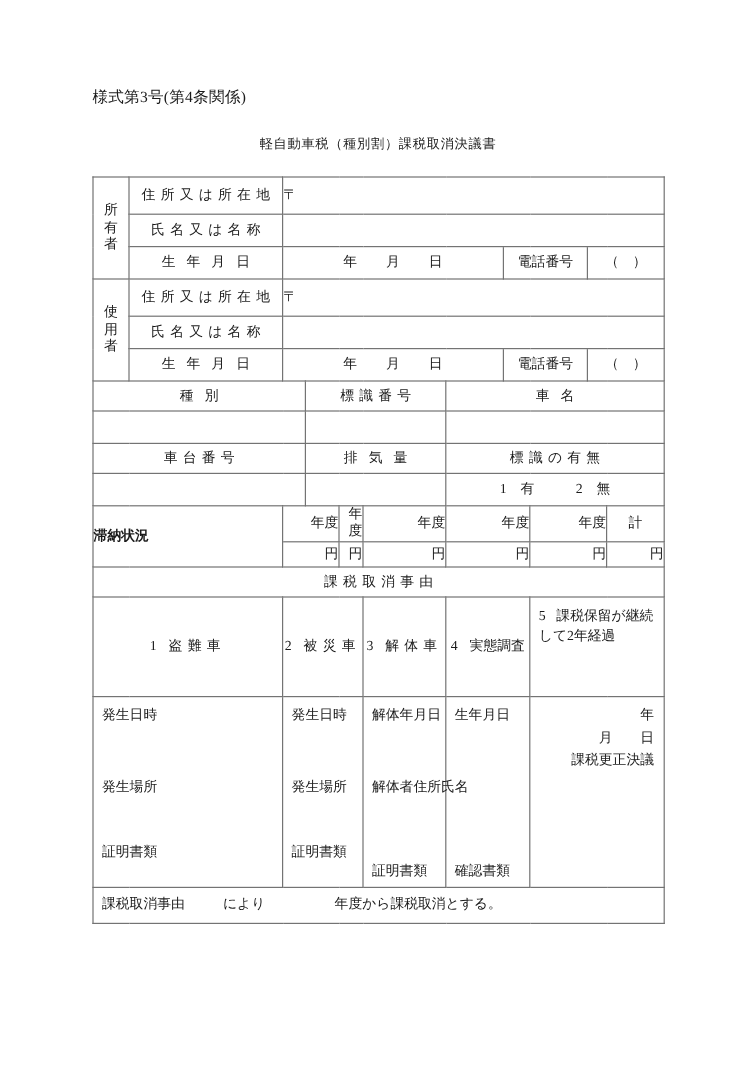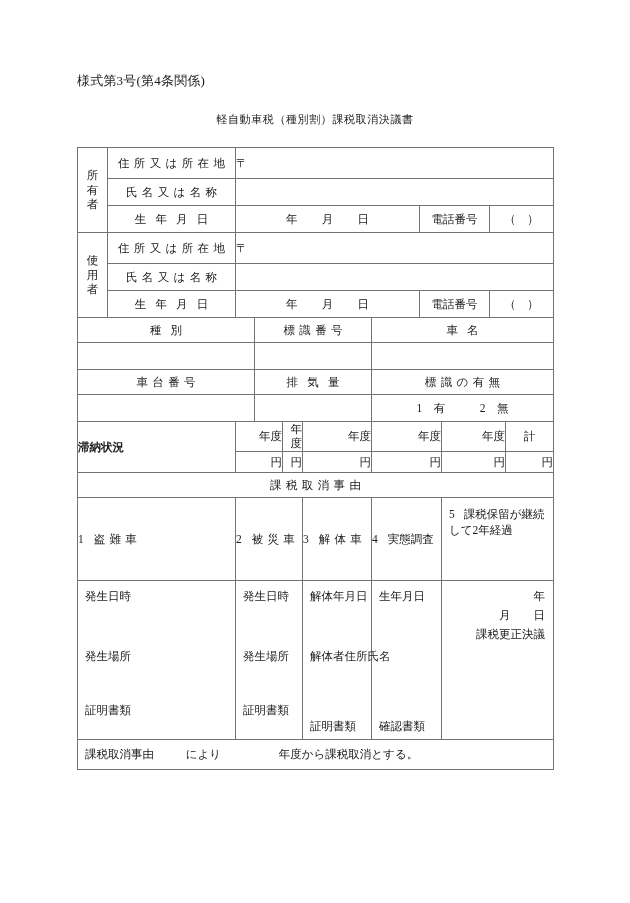--- a/index.html
+++ b/index.html
@@ -96,21 +96,21 @@
 
   
   .reason-head {
     height: 24px;
     text-align: center;
   }
 
   
   .reason-cell {
     height: 74px;
-    text-align: left;
+    text-align: center;
     vertical-align: middle;
     font-size: 11.5px;
   }
   .reason-cell.five {
     text-align: left;
     vertical-align: top;
     padding: 8px 5px 0 7px;
     line-height: 1.45;
     letter-spacing: 0;
   }

